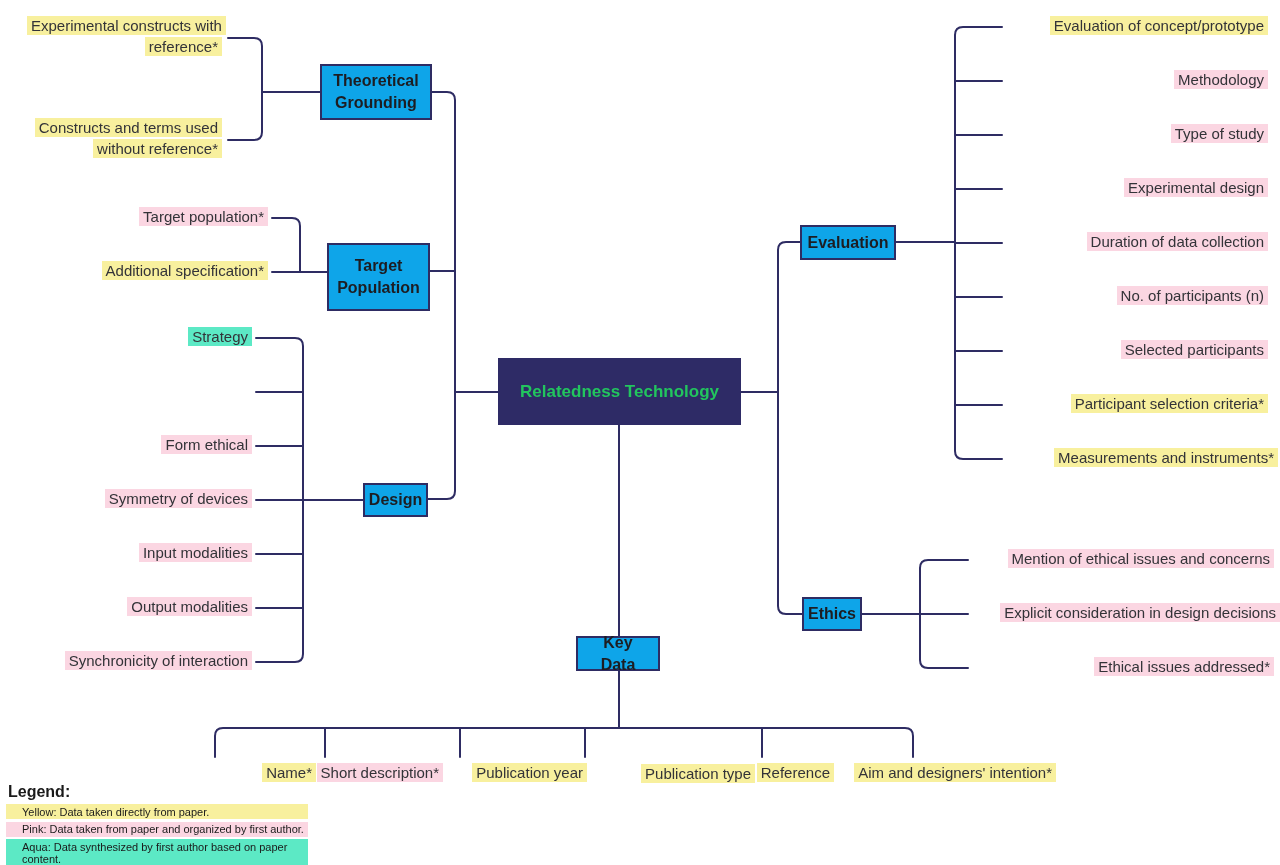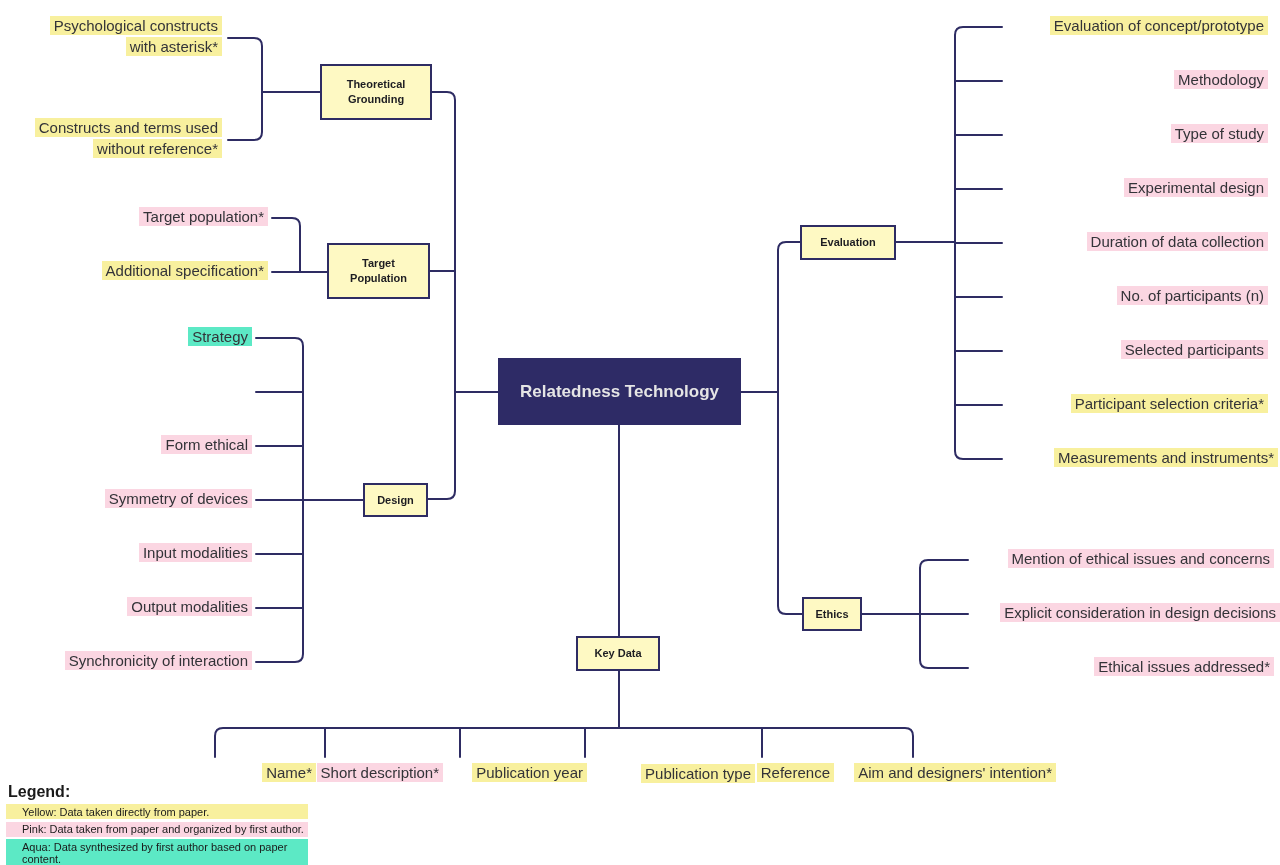--- a/index.html
+++ b/index.html
@@ -8,35 +8,35 @@
     width:1280px;height:865px;
     background:#ffffff;
     font-family:"Liberation Sans","DejaVu Sans",sans-serif;
     overflow:hidden;
   }
   svg.wires{position:absolute;left:0;top:0;width:1280px;height:865px;}
   svg.wires path{stroke:var(--line,#2e2c63);stroke-width:2;fill:none;stroke-linecap:round;}
 
   .nodebox{
     position:absolute;
-    background:#fef9c3;
+    background:#0ea5e9;
     border:2px solid var(--line,#2e2c63);
     display:flex;align-items:center;justify-content:center;
     text-align:center;
-    font-weight:bold;font-size:11px;color:#1d1d22;
+    font-weight:bold;font-size:16px;color:#1d1d22;
     line-height:1.35;
     box-sizing:border-box;
     padding:2px 6px;
   }
   .centerbox{
     position:absolute;
     background:var(--center_bg,#2e2b66);
     display:flex;align-items:center;justify-content:center;
     text-align:center;
-    font-weight:bold;font-size:17px;color:#e5e5e5;
+    font-weight:bold;font-size:17px;color:#22c55e;
     box-sizing:border-box;
   }
   .leaf{
     position:absolute;
     font-size:15px;color:#333338;
     line-height:1.38;
   }
   .leaf.r{text-align:right;}
   .leaf.l{text-align:right;}
   .hl{
@@ -102,41 +102,41 @@
     <path d="M 215 757 V 736 Q 215 728 223 728 H 905 Q 913 728 913 736 V 757"></path>
     <path d="M 325 728 V 757"></path>
     <path d="M 460 728 V 757"></path>
     <path d="M 585 728 V 757"></path>
     <path d="M 762 728 V 757"></path>
   </svg>
 
   <div class="nodebox" style="left:320px;top:64px;width:112px;height:56px">
     <span>Theoretical Grounding</span>
   </div>
-  <div class="nodebox" style="left:327px;top:243px;width:103px;height:56px">
+  <div class="nodebox" style="left:327px;top:243px;width:103px;height:68px">
     <span>Target Population</span>
   </div>
   <div class="nodebox" style="left:363px;top:483px;width:65px;height:34px">
     <span>Design</span>
   </div>
   <div class="centerbox" style="left:498px;top:358px;width:243px;height:67px">
     <span>Relatedness Technology</span>
   </div>
   <div class="nodebox" style="left:800px;top:225px;width:96px;height:35px">
     <span>Evaluation</span>
   </div>
   <div class="nodebox" style="left:802px;top:597px;width:60px;height:34px">
     <span>Ethics</span>
   </div>
   <div class="nodebox" style="left:576px;top:636px;width:84px;height:35px">
     <span>Key Data</span>
   </div>
 
   <div class="leaf r" style="right:1058px;top:16px;width:195px">
-    <span class="hl yellow">Psychological constructs with asterisk*</span>
+    <span class="hl yellow">Experimental constructs with reference*</span>
   </div>
   <div class="leaf r" style="right:1058px;top:118px;width:200px">
     <span class="hl yellow">Constructs and terms used without reference*</span>
   </div>
 
   <div class="leaf r" style="right:1012px;top:207px;width:250px">
     <span class="hl pink">Target population*</span>
   </div>
   <div class="leaf r" style="right:1012px;top:261px;width:250px">
     <span class="hl yellow">Additional specification*</span>

